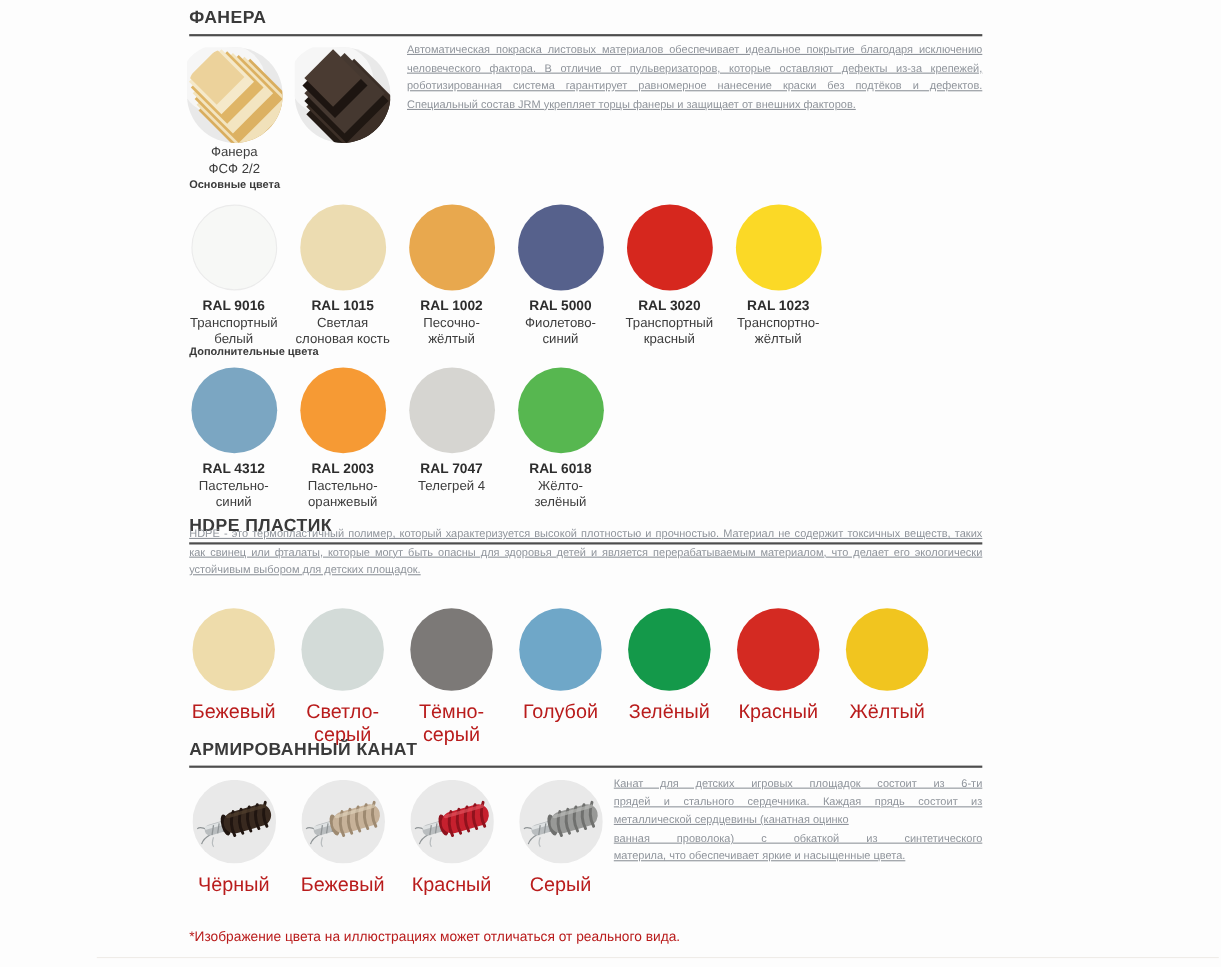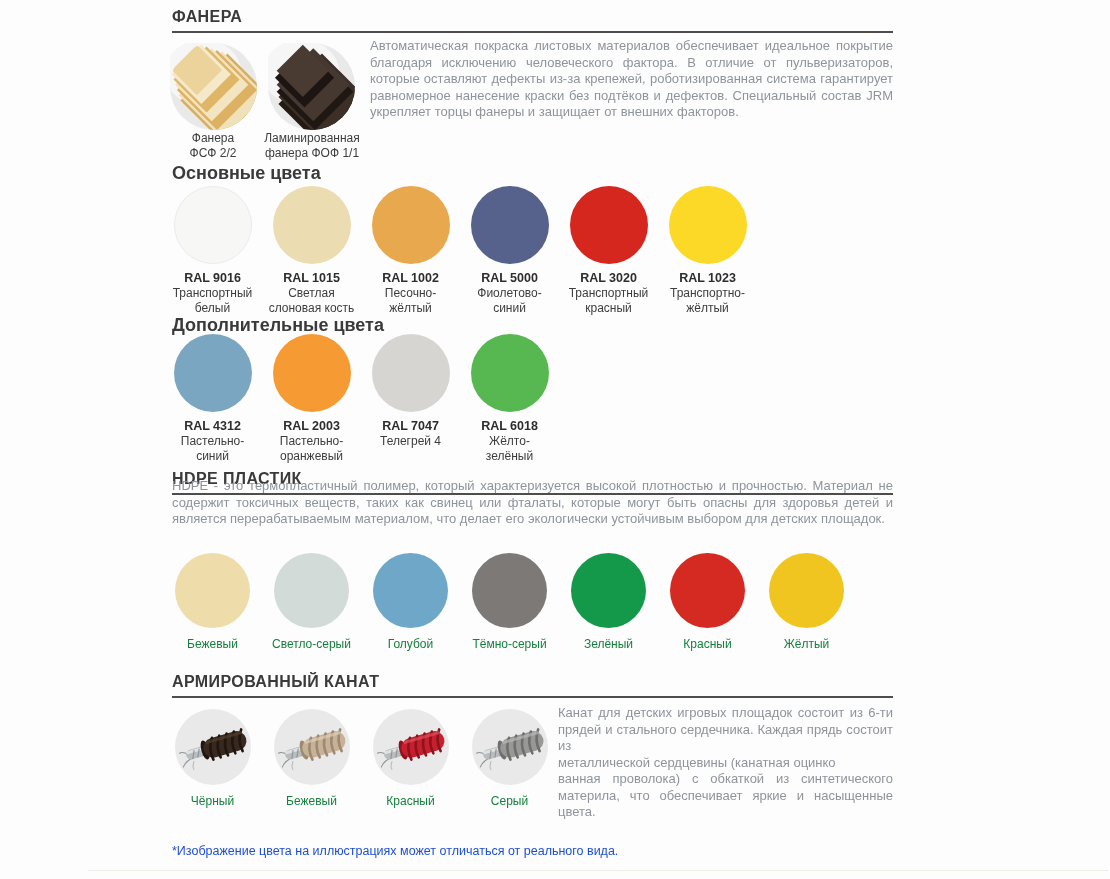--- a/index.html
+++ b/index.html
@@ -1,32 +1,32 @@
 <!DOCTYPE html>
 <html><head>
 <meta charset="utf-8">
 <style>
   html,body{margin:0;padding:0;background:#ffffff;}
   .page{position:relative;width:1110px;height:879px;background:#fdfdfd;overflow:hidden;
         font-family:"Liberation Sans",sans-serif;color:#3a3a3a;}
   .sec-title{position:absolute;left:172px;font-size:16px;font-weight:bold;color:#3a3a3a;letter-spacing:.4px;}
   .rule{position:absolute;left:172px;width:721px;height:2px;background:#4d4d4d;}
-  .para{position:absolute;font-size:13px;color:#8f949b;text-align:justify;line-height:16.5px;}
+  .para{position:absolute;font-size:10px;color:#8f949b;text-align:justify;line-height:16.5px;text-decoration:underline;}
   .para .jline{text-align:justify;}
   .para .jline.just{text-align-last:justify;}
-  .sub-label{position:absolute;left:172px;font-size:18px;font-weight:bold;color:#3a3a3a;}
+  .sub-label{position:absolute;left:172px;font-size:10px;font-weight:bold;color:#3a3a3a;}
   .row{position:absolute;left:163px;display:flex;}
   .cell{width:99px;display:flex;flex-direction:column;align-items:center;text-align:center;}
   .circle{border-radius:50%;box-sizing:border-box;}
   .code{font-size:12.5px;font-weight:bold;color:#2d2d2d;margin-top:7px;line-height:14px;}
   .cname{font-size:12px;color:#3d3d3d;line-height:14.5px;margin-top:1px;}
-  .hname{font-size:12px;color:#15803d;margin-top:9px;}
+  .hname{font-size:18px;color:#b91c1c;margin-top:9px;}
   .fig{position:absolute;}
   .fig-label{position:absolute;text-align:center;font-size:12px;color:#3d3d3d;line-height:15px;width:132px;}
-  .footnote{position:absolute;left:172px;font-size:12.5px;color:#1d4ed8;}
+  .footnote{position:absolute;left:172px;font-size:12.5px;color:#b91c1c;}
   .bottom-line{position:absolute;left:88px;top:870px;width:1020px;height:1px;background:#efece8;}
 </style>
 </head>
 <body>
 
 <div class="page">
 
   <div class="sec-title" style="top:8px">ФАНЕРА</div>
   <div class="rule" style="top:31px"></div>
 
@@ -62,24 +62,20 @@
           <polygon points="54,12 98,56 54,100 10,56" fill="#1f1712"></polygon>
           <polygon points="52,6 94,48 52,90 10,48" fill="#453830"></polygon>
           <polygon points="42,6 76,40 42,74 8,40" fill="#1d1511"></polygon>
           <polygon points="40,2 70,32 40,62 10,32" fill="#4a3b32"></polygon>
         </g>
       </svg></div>
   <div class="fig-label" style="left:147px;top:131px">
       <div>Фанера</div>
       <div>ФСФ 2/2</div>
     </div>
-  <div class="fig-label" style="left:246px;top:131px">
-      <div>Ламинированная</div>
-      <div>фанера ФОФ 1/1</div>
-    </div>
 
   <div class="para" style="left:370px;top:38px;width:523px">Автоматическая покраска листовых материалов обеспечивает идеальное покрытие благодаря исключению человеческого фактора. В отличие от пульверизаторов, которые оставляют дефекты из-за крепежей, роботизированная система гарантирует равномерное нанесение краски без подтёков и дефектов. Специальный состав JRM укрепляет торцы фанеры и защищает от внешних факторов.</div>
 
   <div class="sub-label" style="top:163px">Основные цвета</div>
   <div class="row" style="top:186px">
       <div class="cell">
         <div class="circle" style="width: 78px; height: 78px; background: rgb(247, 248, 246); border: 1px solid rgb(235, 235, 235);"></div>
         <div class="code">RAL 9016</div>
         <div class="cname">
           <div>Транспортный</div>
@@ -169,26 +165,26 @@
   <div class="row" style="top:553px">
       <div class="cell">
         <div class="circle" style="width: 75px; height: 75px; background: rgb(238, 220, 171);"></div>
         <div class="hname">Бежевый</div>
       </div>
       <div class="cell">
         <div class="circle" style="width: 75px; height: 75px; background: rgb(211, 219, 216);"></div>
         <div class="hname">Светло-серый</div>
       </div>
       <div class="cell">
+        <div class="circle" style="width: 75px; height: 75px; background: rgb(124, 121, 119);"></div>
+        <div class="hname">Тёмно-серый</div>
+      </div>
+      <div class="cell">
         <div class="circle" style="width: 75px; height: 75px; background: rgb(111, 167, 200);"></div>
         <div class="hname">Голубой</div>
-      </div>
-      <div class="cell">
-        <div class="circle" style="width: 75px; height: 75px; background: rgb(124, 121, 119);"></div>
-        <div class="hname">Тёмно-серый</div>
       </div>
       <div class="cell">
         <div class="circle" style="width: 75px; height: 75px; background: rgb(20, 153, 74);"></div>
         <div class="hname">Зелёный</div>
       </div>
       <div class="cell">
         <div class="circle" style="width: 75px; height: 75px; background: rgb(212, 42, 34);"></div>
         <div class="hname">Красный</div>
       </div>
       <div class="cell">

